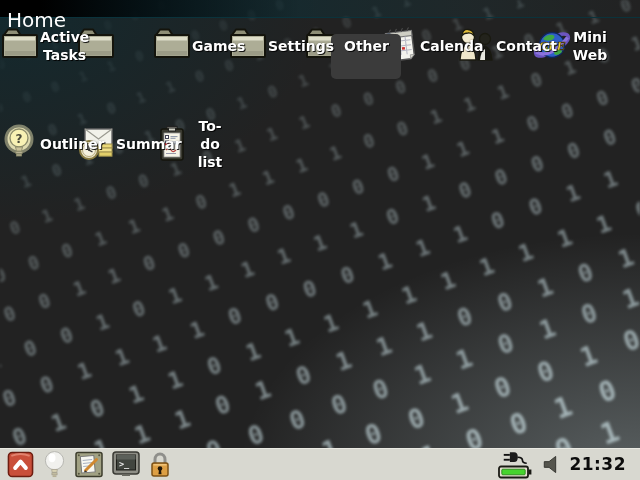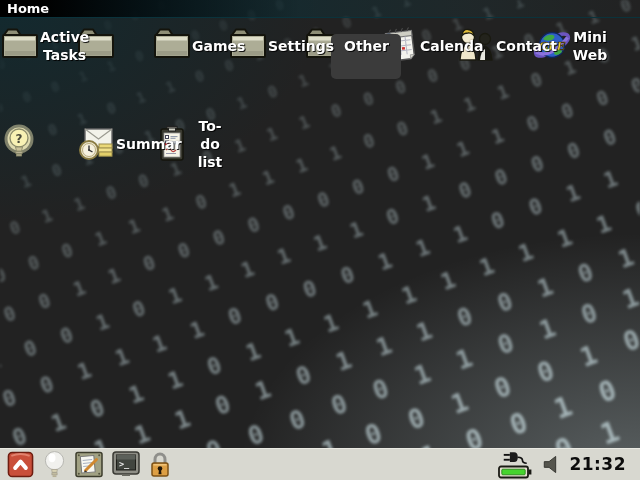--- a/index.html
+++ b/index.html
@@ -16,21 +16,21 @@
     background:
       radial-gradient(ellipse 460px 320px at 0% 0%, rgba(5,48,58,0.55), rgba(5,48,58,0) 70%),
       radial-gradient(ellipse 620px 380px at 100% 100%, rgba(225,246,250,0.30), rgba(225,246,250,0) 65%);
   }
   .titlebar{
     position:absolute;left:0;top:0;width:640px;height:17px;
     background:linear-gradient(to right,#000 0px,#000 40px,rgba(2,14,18,0.82) 150px,rgba(8,52,62,0.40) 300px,rgba(12,80,94,0.12) 470px,rgba(12,80,94,0) 100%);
     border-bottom:1px solid #0a333c;
   }
   .titlebar .title{
-    position:absolute;left:7px;top:0px;color:#fff;font-size:13px;font-weight:bold;line-height:17px;
+    position:absolute;left:7px;top:12px;color:#fff;font-size:20px;font-weight:normal;line-height:17px;
   }
   .grid{position:absolute;left:0;display:grid;}
   .row1{top:25px;grid-template-columns:repeat(8,76px);}
   .row2{top:116px;grid-template-columns:repeat(5,76px);}
   .cell{width:76px;display:flex;flex-direction:row;align-items:center;cursor:default;}
   .di{width:40px;height:40px;flex:none;}
   .labelwrap{position:relative;width:76px;display:flex;justify-content:center;margin-top:1px;}
   .sel-box{position:absolute;left:50%;transform:translateX(-50%);top:-3px;width:70px;height:45px;
     background:#3b3b3b;border-radius:5px;z-index:0;}
   .label{position:relative;z-index:1;color:#fff;font-size:14px;font-weight:bold;line-height:18px;
@@ -307,20 +307,23 @@
 Web</span>
         </div>
     </div>
   </div>
 
   <div class="grid row2">
     <div class="cell">
       <svg class="di">
           <use href="#sym-bulbq"></use>
         </svg>
+      <div class="labelwrap">
+          <span class="label">Outliner</span>
+        </div>
     </div>
     <div class="cell">
       <svg class="di">
           <use href="#sym-summary"></use>
         </svg>
       <div class="labelwrap">
           <span class="label">Summar</span>
         </div>
     </div>
     <div class="cell">

